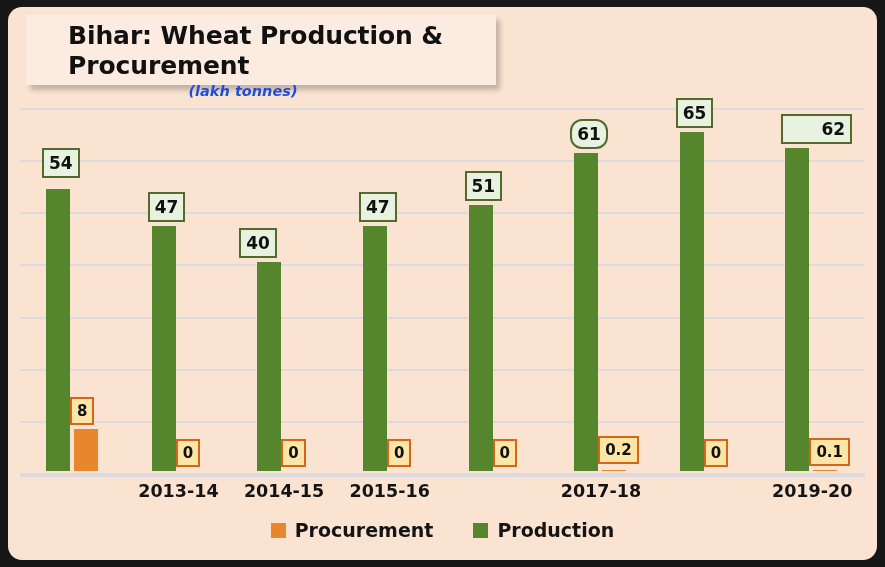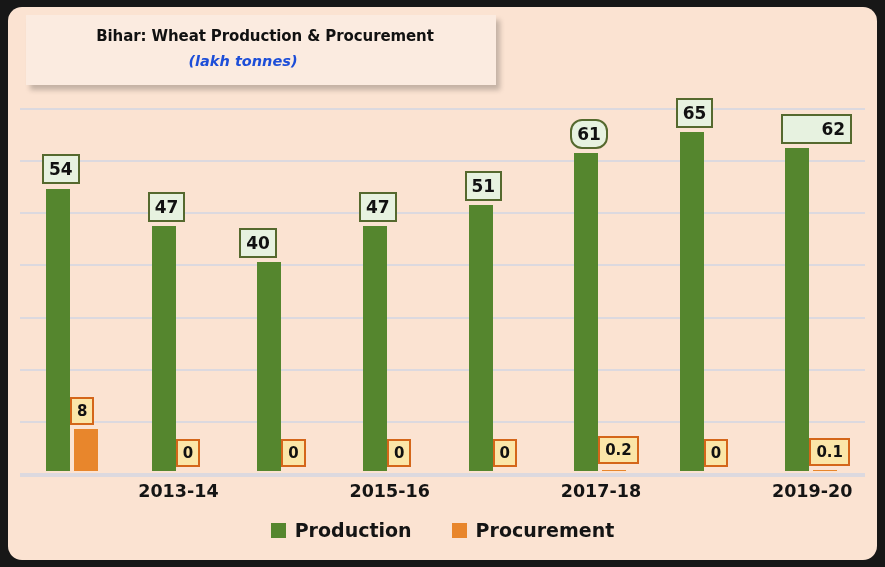--- a/index.html
+++ b/index.html
@@ -40,27 +40,28 @@
     top: 8px;
     width: 470px;
     height: 70px;
     background: #FBEBE0;
     box-shadow: 4px 5px 5px rgba(0,0,0,0.22);
     box-sizing: border-box;
     padding: 6px 10px 0 14px;
     text-align: center;
   }
   #title-main {
-    font-size: 15px;
+    font-size: 25px;
     font-weight: bold;
     color: #111111;
     letter-spacing: -0.1px;
     line-height: 30px;
-    text-align: center;
+    text-align: left;
     padding-left: 4px;
+    margin-left: 24px;
   }
   #title-sub {
     font-size: 14.5px;
     font-weight: bold;
     font-style: italic;
     color: #1d4ed8;
     line-height: 20px;
     text-align: center;
     padding-right: 40px;
   }
@@ -203,21 +204,21 @@
           <div class="gridline" style="top: 229.571px;"></div>
           <div class="gridline" style="top: 177.429px;"></div>
           <div class="gridline" style="top: 125.286px;"></div>
           <div class="gridline" style="top: 73.1429px;"></div>
           <div class="gridline" style="top: 21px;"></div>
         </div>
       <div id="baseline"></div>
       <div id="bars-layer">
           <div class="bar-group" style="left: 0px; width: 105.625px;">
             <div class="bar bar-prod" title="2012-13 Production: 54" style="height: 281.571px; bottom: 4px;"></div>
-            <div class="dlabel dlabel-prod" style="left: 22px; bottom: 291px; margin-top: 40px;">54</div>
+            <div class="dlabel dlabel-prod" style="left: 22px; bottom: 297px; margin-top: 40px;">54</div>
             <div class="bar bar-proc" title="2012-13 Procurement: 8" style="height: 41.7143px; bottom: 4px;"></div>
             <div class="dlabel dlabel-proc" style="left: 50px; bottom: 49.7143px;">8</div>
           </div>
           <div class="bar-group" style="left: 105.625px; width: 105.625px;">
             <div class="bar bar-prod" title="2013-14 Production: 47" style="height: 245.071px; bottom: 4px;"></div>
             <div class="dlabel dlabel-prod" style="left: 22px; bottom: 253.071px;">47</div>
             <div class="dlabel dlabel-proc" style="left: 50px; bottom: 8px;">0</div>
           </div>
           <div class="bar-group" style="left: 211.25px; width: 105.625px;">
             <div class="bar bar-prod" title="2014-15 Production: 40" style="height: 208.571px; bottom: 4px;"></div>
@@ -249,30 +250,31 @@
             <div class="bar bar-prod" title="2019-20 Production: 62" style="height: 323.286px; bottom: 4px;"></div>
             <div class="dlabel dlabel-prod" style="left: 22px; bottom: 331.286px; padding-left: 38px;">62</div>
             <div class="bar bar-proc" title="2019-20 Procurement: 0.1" style="height: 0.521429px; bottom: 4px;"></div>
             <div class="dlabel dlabel-proc" style="left: 50px; bottom: 8.52143px;">0.1</div>
           </div>
         </div>
     </div>
 
     <div id="cat-axis">
         <div class="cat-label" style="left: 105.625px; width: 105.625px;">2013-14</div>
+        <div class="cat-label" style="left: 211.25px; width: 105.625px;">2014-15</div>
         <div class="cat-label" style="left: 316.875px; width: 105.625px;">2015-16</div>
         <div class="cat-label" style="left: 528.125px; width: 105.625px;">2017-18</div>
         <div class="cat-label" style="left: 739.375px; width: 105.625px;">2019-20</div>
       </div>
 
     <div id="legend">
         <div class="legend-item">
+          <span class="legend-swatch proc"></span>
+          <span class="legend-text">Procurement</span>
+        </div>
+        <div class="legend-item">
           <span class="legend-swatch prod"></span>
           <span class="legend-text">Production</span>
         </div>
-        <div class="legend-item">
-          <span class="legend-swatch proc"></span>
-          <span class="legend-text">Procurement</span>
-        </div>
       </div>
 
   </div>
 </div>
 
 </body></html>

